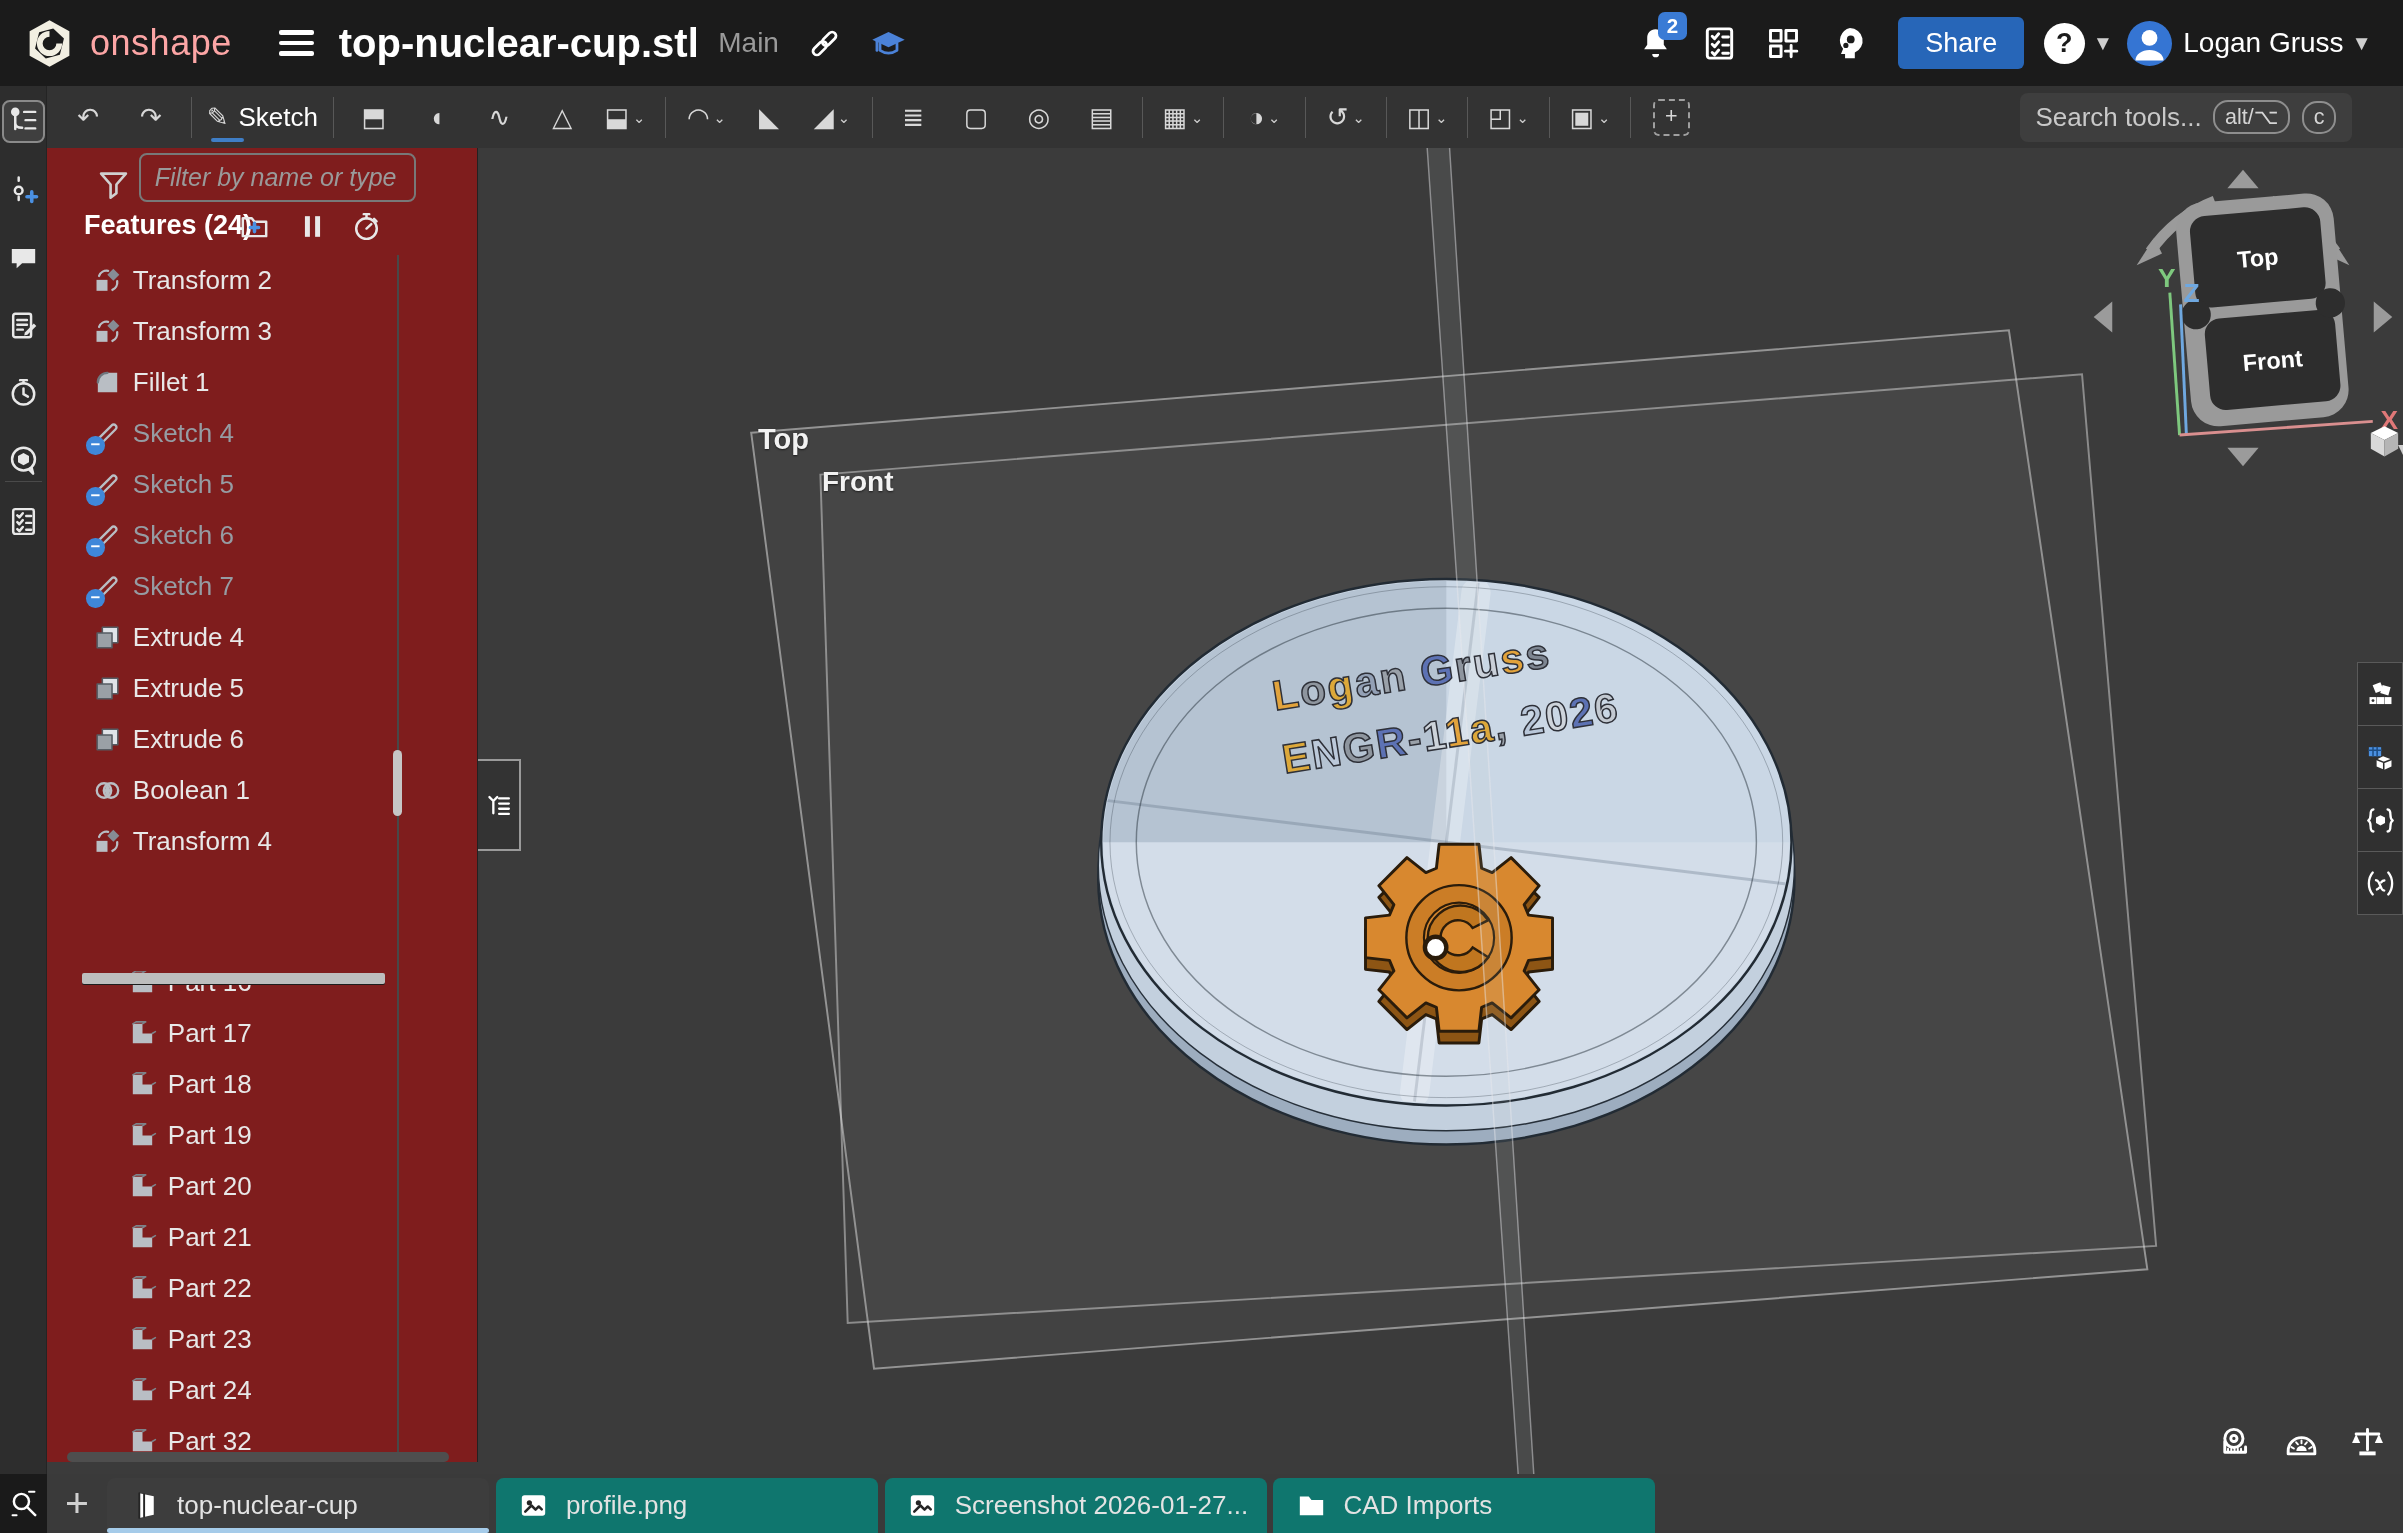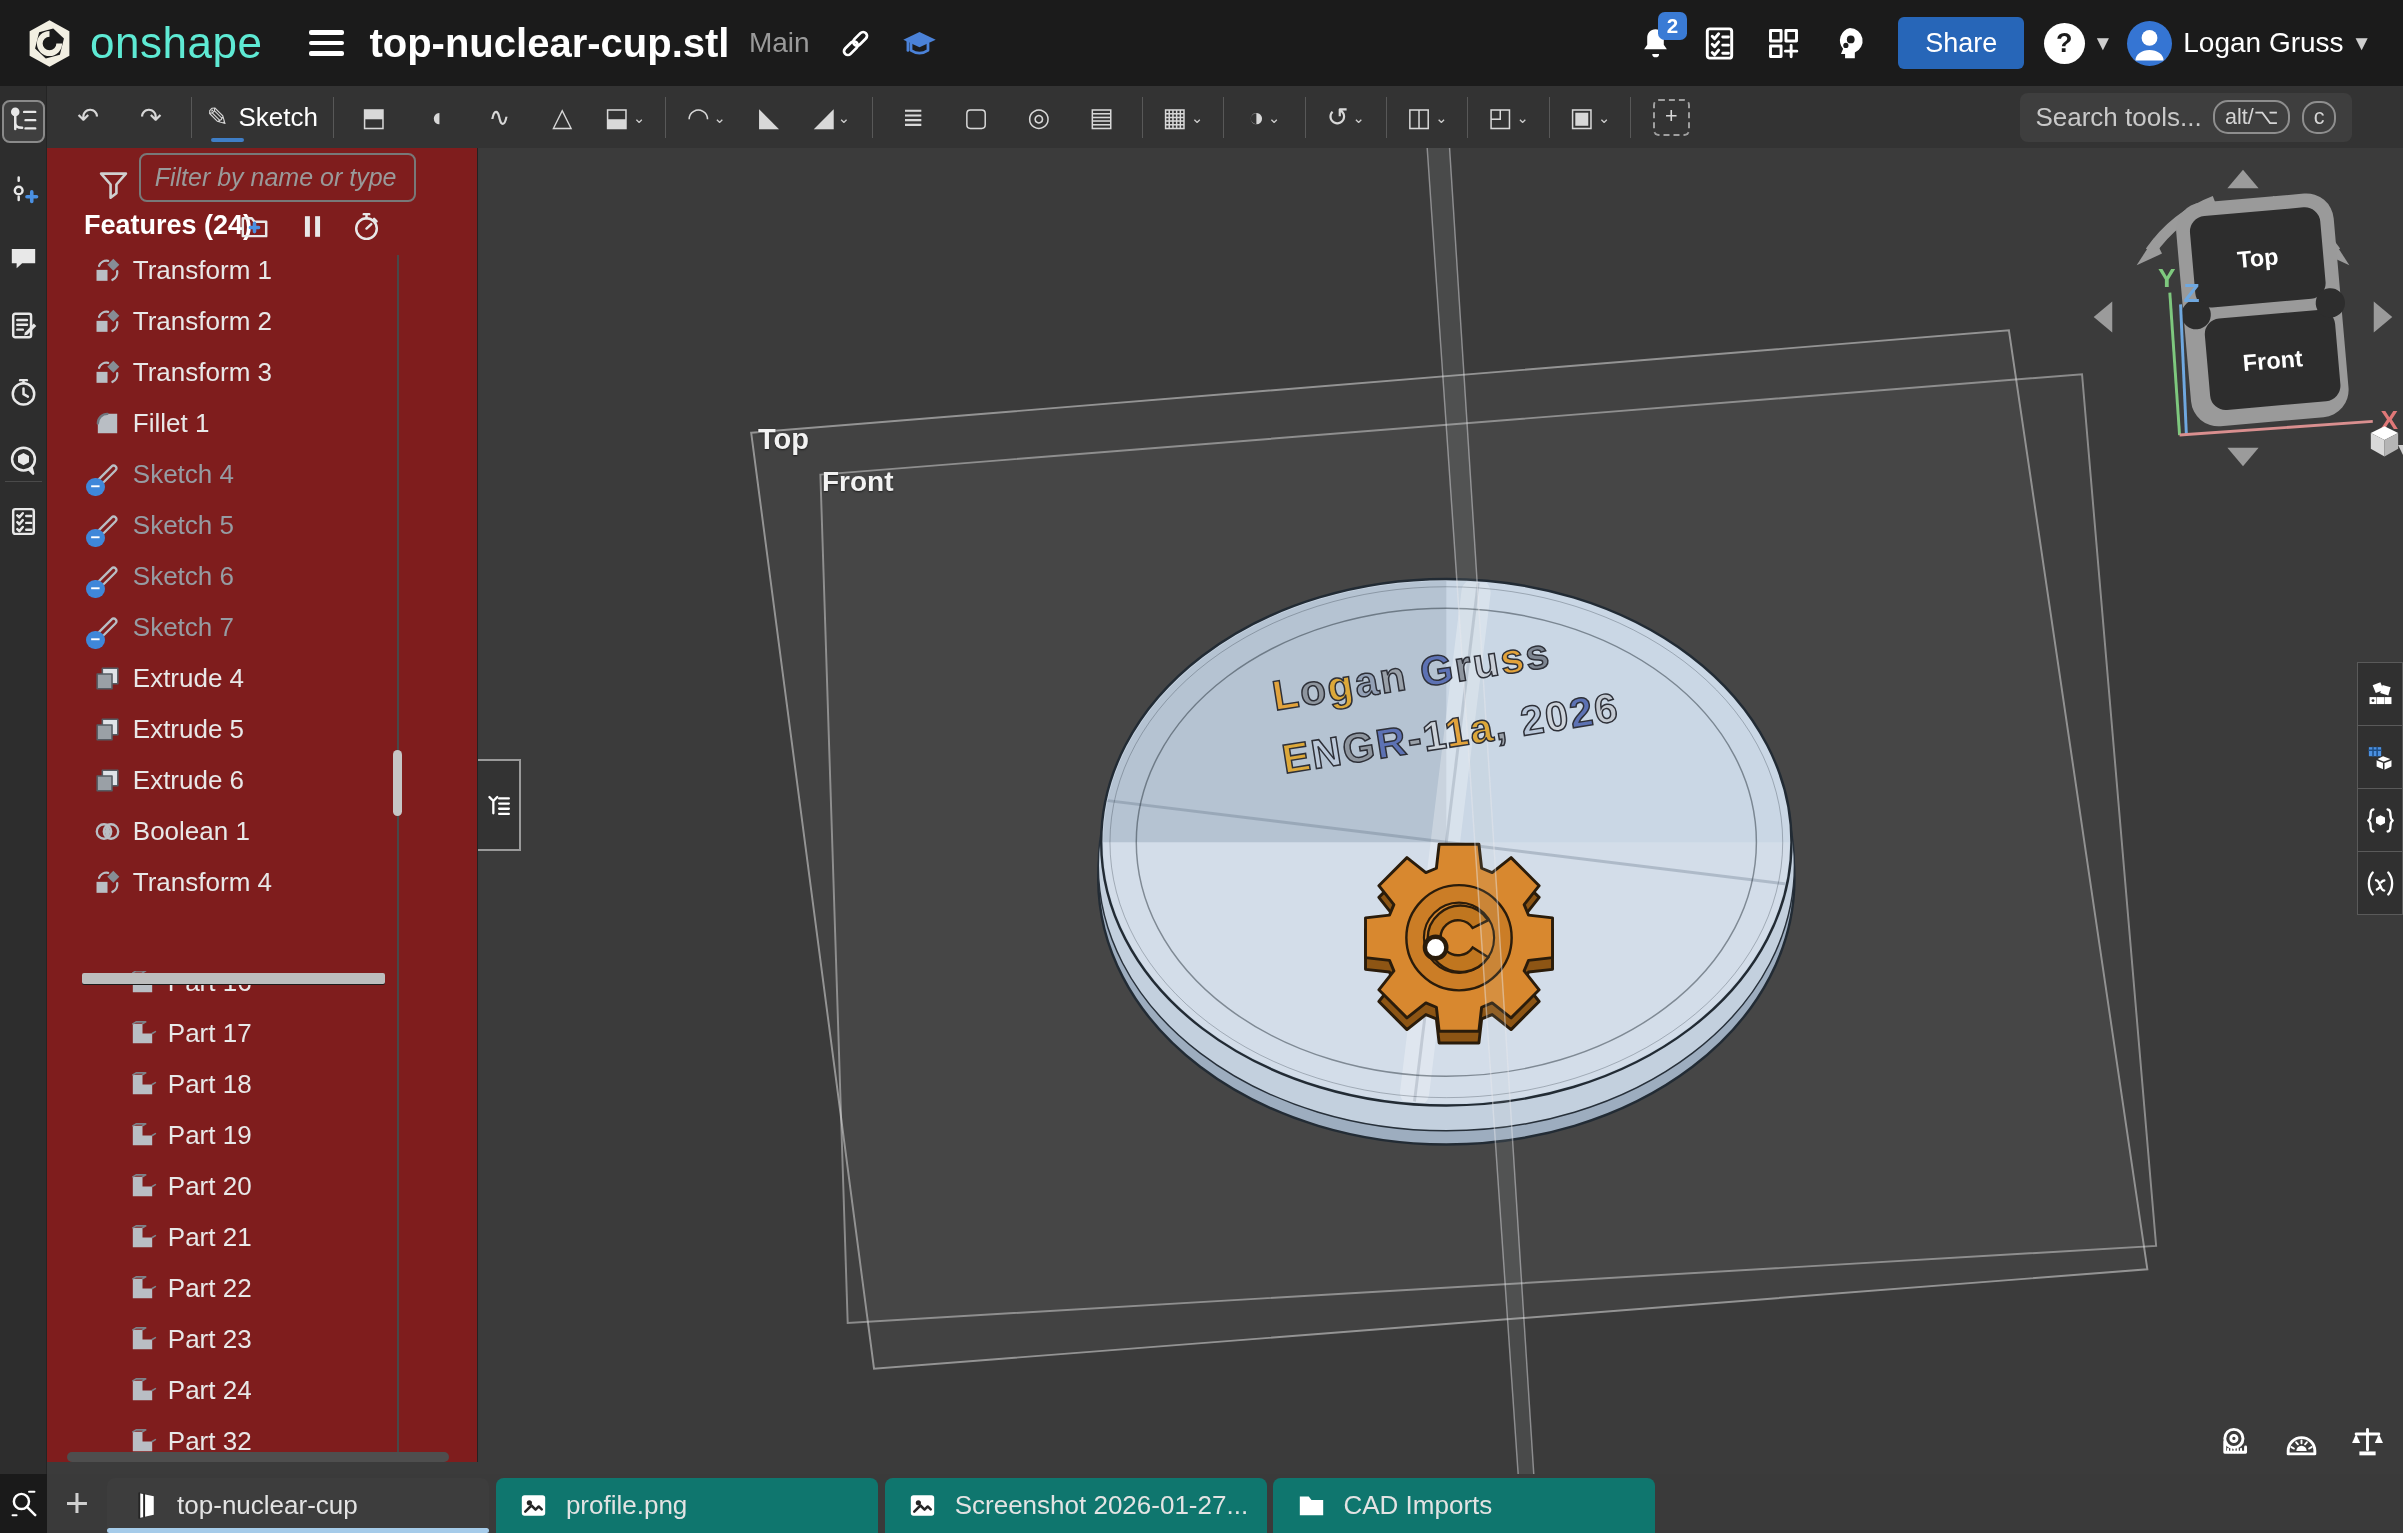--- a/index.html
+++ b/index.html
@@ -4,21 +4,21 @@
 <style>
   html,body{margin:0;padding:0;background:#1b1b1b;}
   .app{position:relative;width:2403px;height:1533px;background:#3b3b3b;overflow:hidden;
        font-family:"Liberation Sans",sans-serif;color:#e6e6e6;-webkit-font-smoothing:antialiased;}
   svg{display:block}
   .icon svg{width:100%;height:100%;stroke:currentColor;fill:none;stroke-width:1.8;stroke-linecap:round;stroke-linejoin:round}
 
   
   .topbar{position:absolute;left:0;top:0;width:2403px;height:86px;background:#1b1b1b;display:flex;align-items:center;z-index:30}
   .logo{width:53px;height:53px;margin-left:23.4px}
-  .brand{font-size:44px;color:#5eead4;margin-left:13.7px;letter-spacing:0.5px}
+  .brand{font-size:36px;color:#fca5a5;margin-left:13.7px;letter-spacing:0.5px}
   .hamb{margin-left:47px;width:35px;display:flex;flex-direction:column;gap:5.9px;cursor:pointer}
   .hamb i{display:block;height:4.9px;background:#fff;border-radius:2px}
   .doc-title{font-size:40px;font-weight:700;color:#fff;margin-left:25px;white-space:nowrap}
   .workspace{font-size:28px;color:#9a9a9a;margin-left:19.5px}
   .tb-ic{width:37px;height:37px;color:#fff;margin-left:27px}
   .edu{color:#4b82d8}
   .top-right{margin-left:auto;display:flex;align-items:center;padding-right:17.6px}
   .bell-wrap{position:relative;width:39px;height:39px;color:#fff;margin-right:25px}
   .badge{position:absolute;top:-11.7px;right:-11.7px;background:#3a7bd5;color:#fff;font-size:20.5px;font-weight:700;
          padding:2px 8.8px;border-radius:6.8px;line-height:1.2}
@@ -354,30 +354,20 @@
           <rect x="13.9" y="4.5" width="3.6" height="15" fill="currentColor" stroke="none"></rect>
         </svg>
     </span>
     <span class="ph-ic icon" style="left:303px">
       <svg viewBox="0 0 24 24">
           <circle cx="12" cy="13.5" r="7.5"></circle>
           <path d="M12 13.5l3.5-3.2M10 3h4M12 3v3M17.5 6.5l1.8 1.8"></path>
         </svg>
     </span>
     <div class="list-clip" id="feature-list">
-        <div class="row" style="margin-top: -9.8px;">
-          <span class="ficon icon">
-            <svg viewBox="0 0 24 24" stroke="currentColor" fill="none" stroke-width="1.8" stroke-linecap="round" stroke-linejoin="round">
-              <rect x="3.5" y="11.5" width="8.5" height="8.5" fill="currentColor" stroke="none"></rect>
-              <rect x="13.2" y="4.2" width="6.6" height="6.6" transform="rotate(45 16.5 7.5)" fill="#868d95" stroke="none"></rect>
-              <path d="M5.5 8.5C6.5 5.5 9.5 4 12.5 4.5M19.5 12.5c.4 3-1.2 5.8-3.7 6.8"></path>
-            </svg>
-          </span>
-          <span>Transform 1</span>
-        </div>
         <div class="row">
           <span class="ficon icon">
             <svg viewBox="0 0 24 24" stroke="currentColor" fill="none" stroke-width="1.8" stroke-linecap="round" stroke-linejoin="round">
               <rect x="3.5" y="11.5" width="8.5" height="8.5" fill="currentColor" stroke="none"></rect>
               <rect x="13.2" y="4.2" width="6.6" height="6.6" transform="rotate(45 16.5 7.5)" fill="#868d95" stroke="none"></rect>
               <path d="M5.5 8.5C6.5 5.5 9.5 4 12.5 4.5M19.5 12.5c.4 3-1.2 5.8-3.7 6.8"></path>
             </svg>
           </span>
           <span>Transform 2</span>
         </div>

